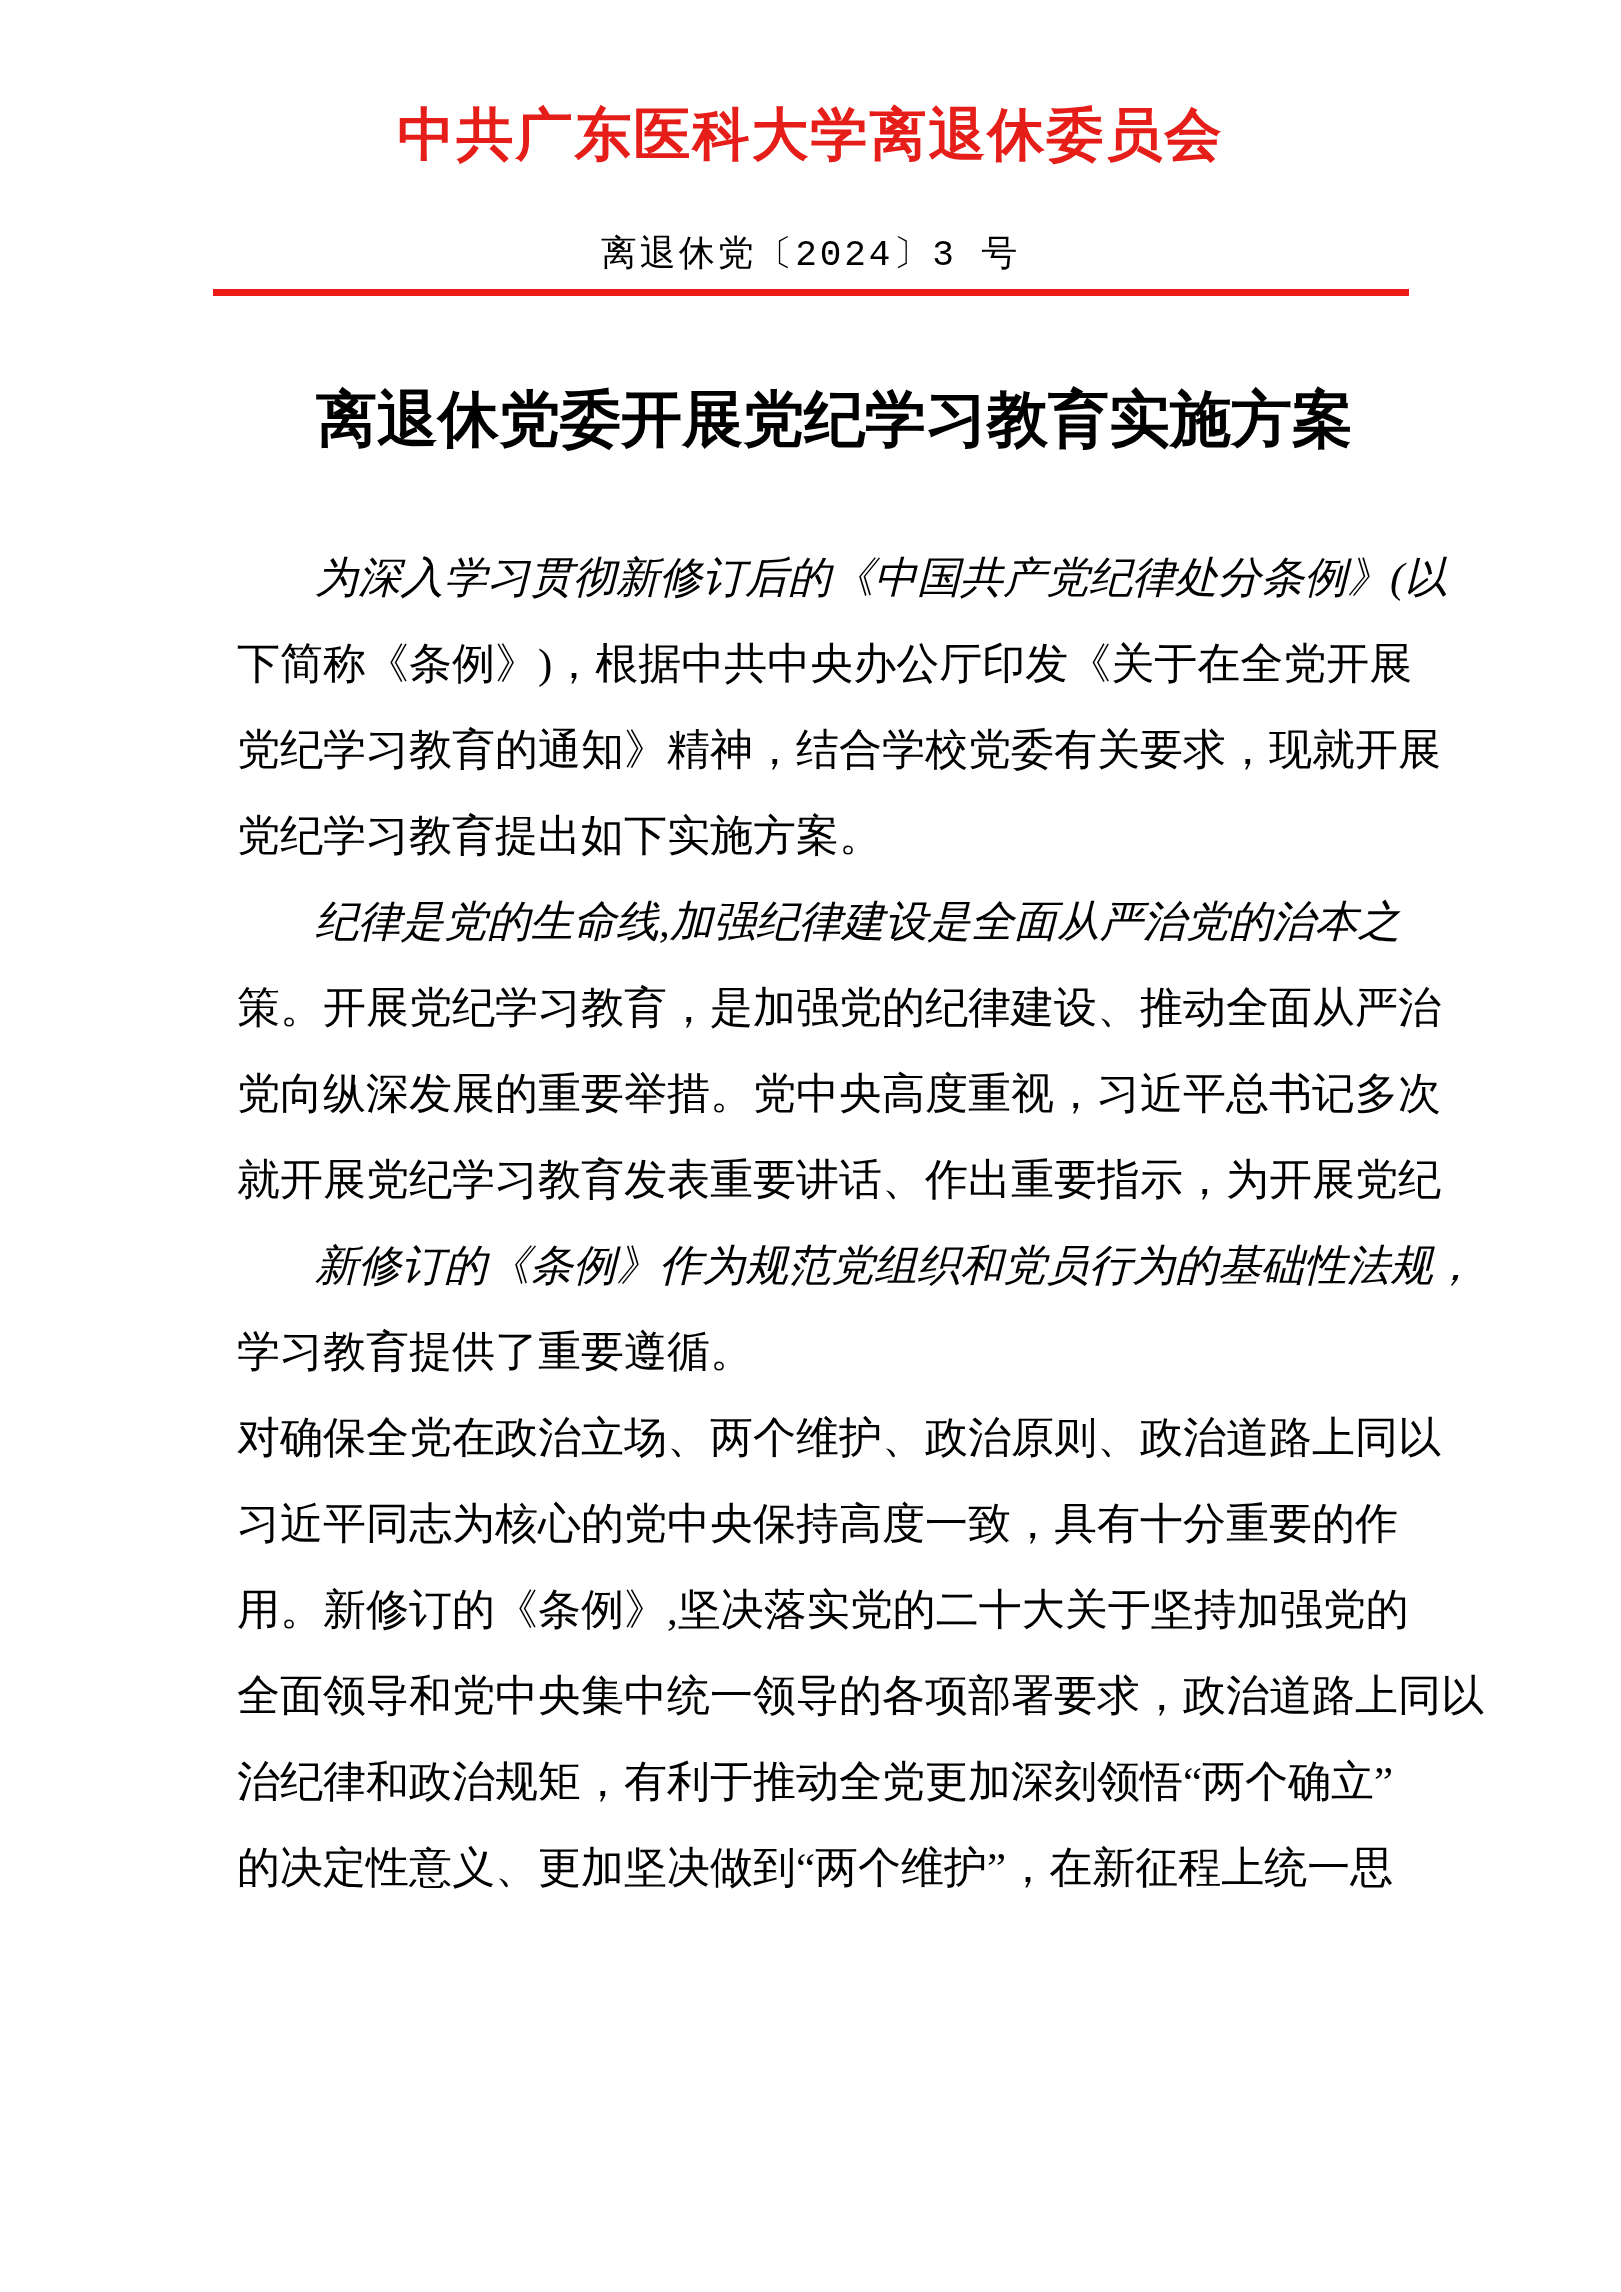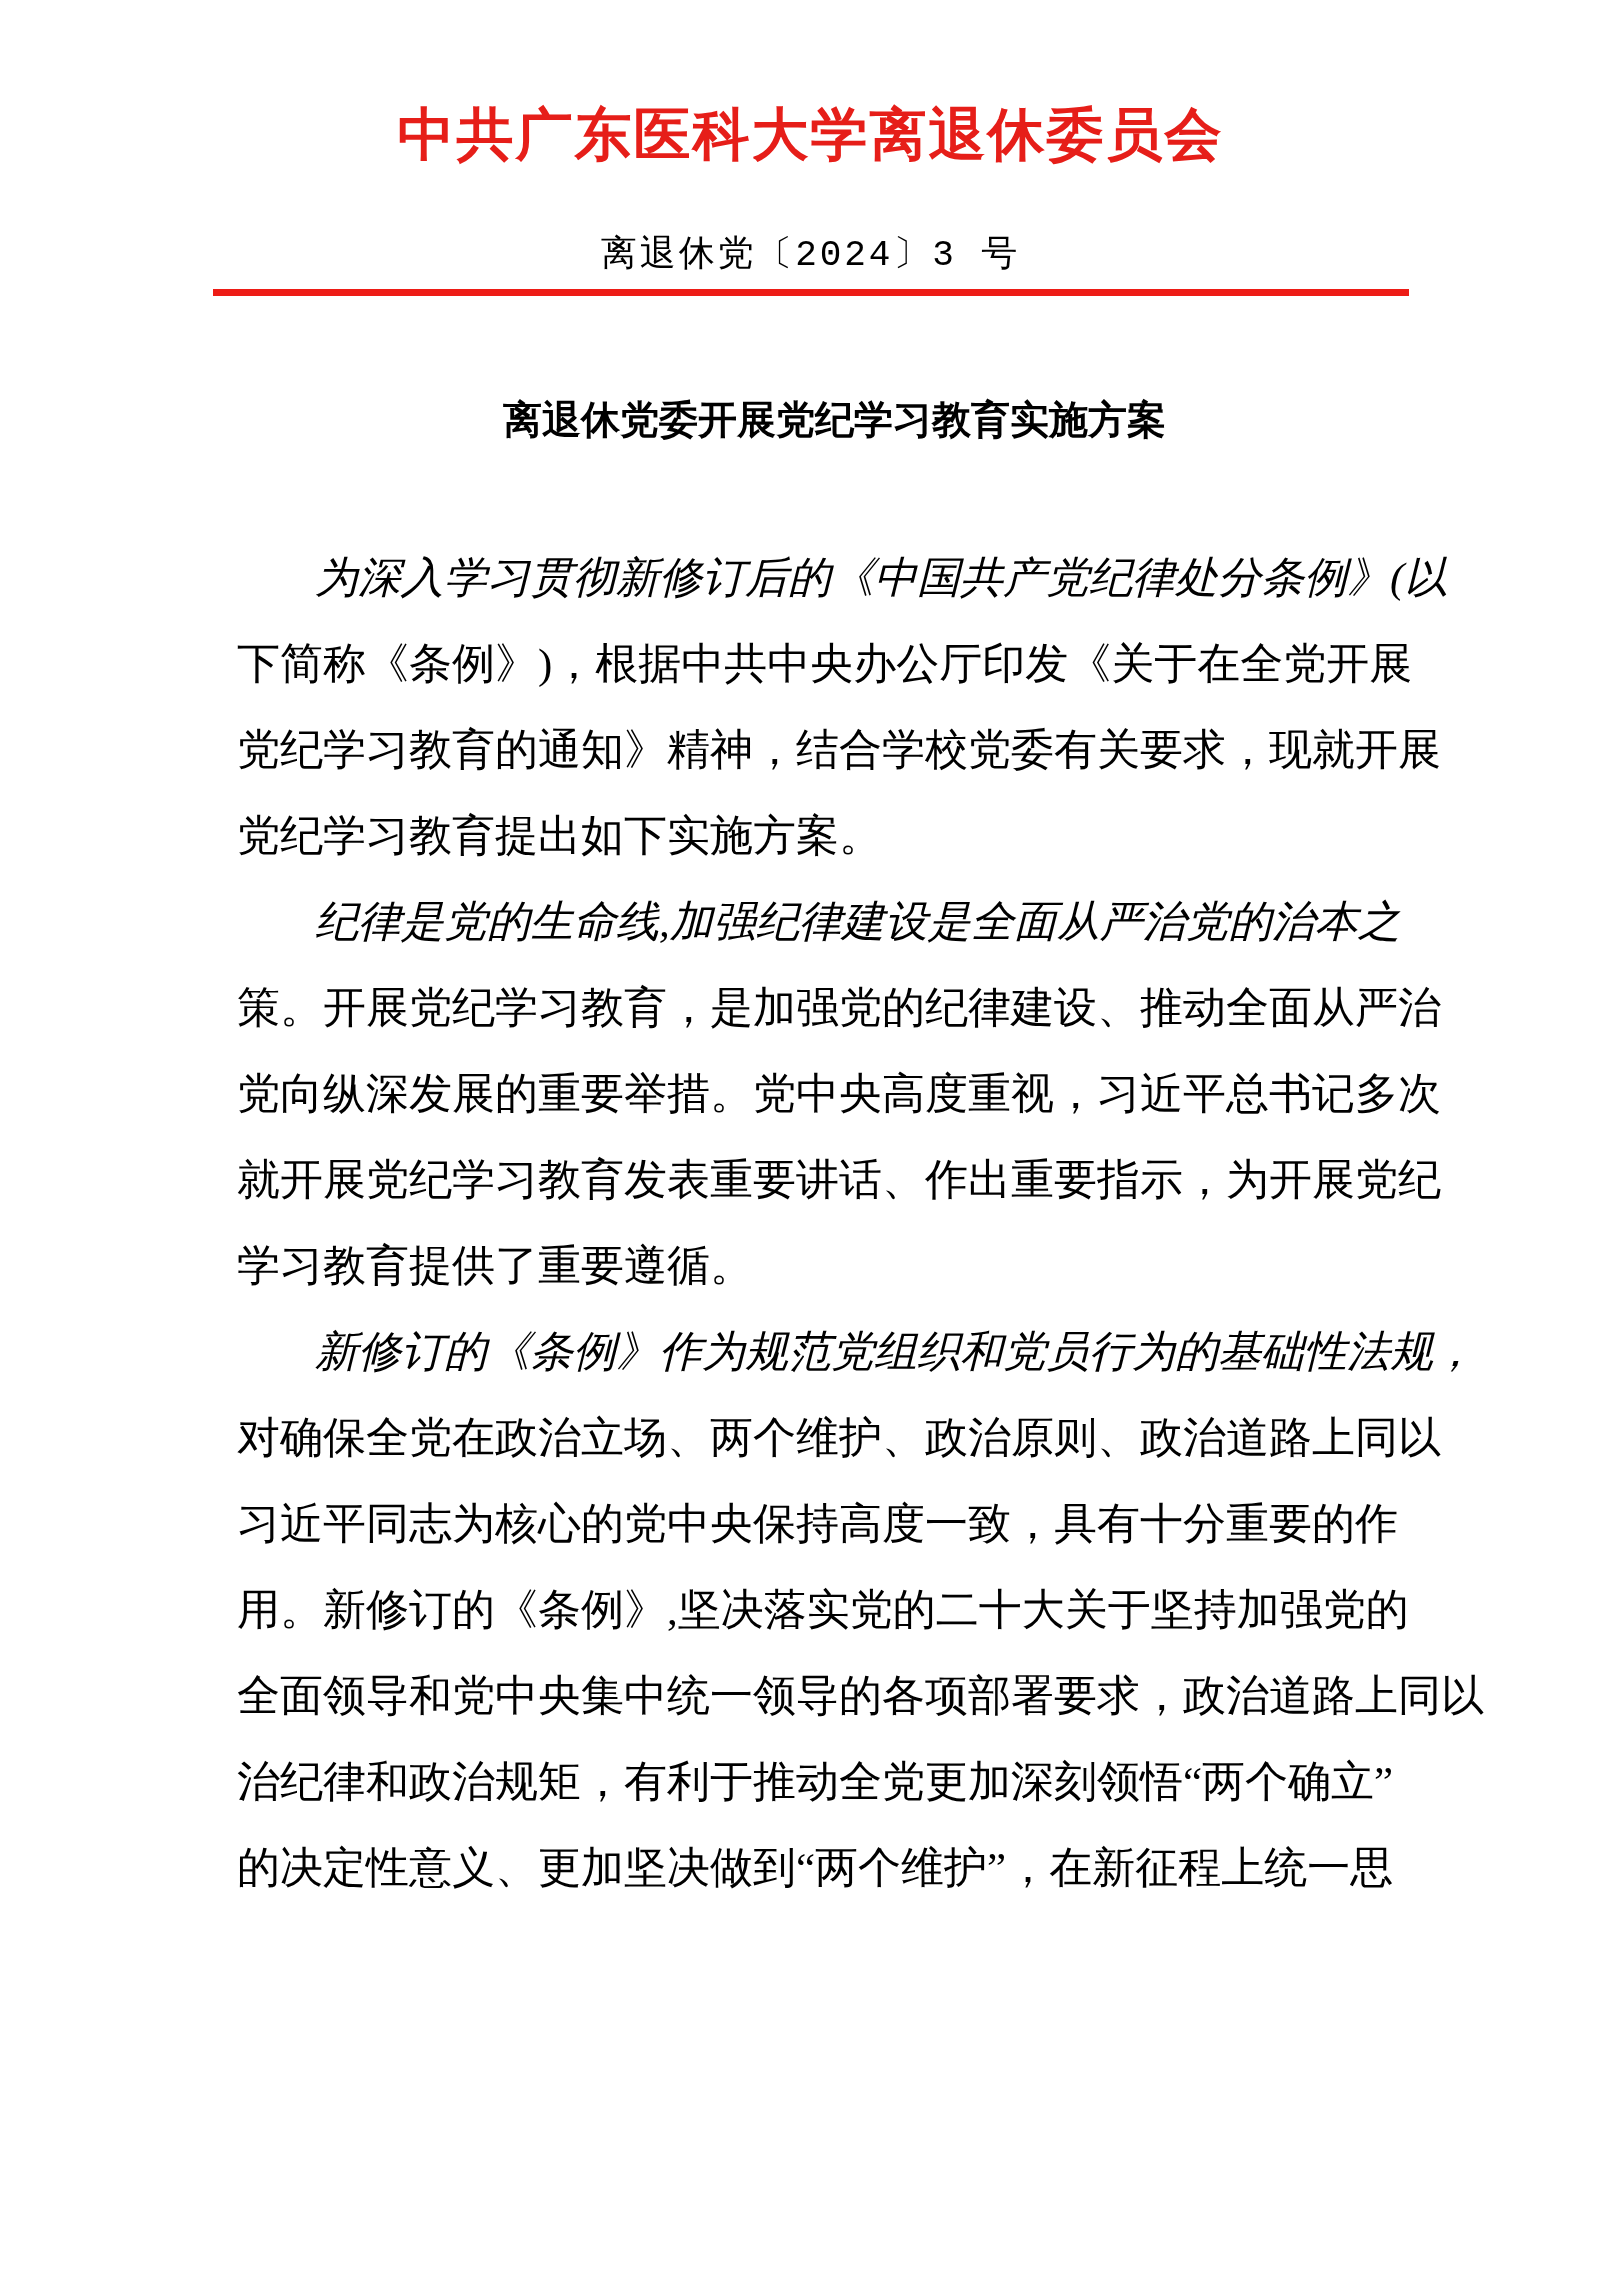--- a/index.html
+++ b/index.html
@@ -39,21 +39,21 @@
     margin: 11.8px auto 0 auto;
     width: 1196px;
     height: 6.9px;
     background: #ed1c16;
   }
   .doc-title {
     margin-top: 96px;
     text-align: center;
     font-family: "Liberation Sans", "DejaVu Sans", sans-serif;
     font-weight: bold;
-    font-size: 39px;
+    font-size: 61px;
     line-height: 55px;
     color: #000000;
     padding-left: 48px;
   }
   .body-text {
     margin: 88px auto 0 auto;
     width: 1147px;
     font-size: 43px;
     line-height: 86px;
   }
@@ -92,22 +92,22 @@
 
   <div class="body-text">
     <div class="line indent">为深入学习贯彻新修订后的《中国共产党纪律处分条例》(以</div>
     <div class="line">下简称《条例》)，根据中共中央办公厅印发《关于在全党开展</div>
     <div class="line">党纪学习教育的通知》精神，结合学校党委有关要求，现就开展</div>
     <div class="line last">党纪学习教育提出如下实施方案。</div>
     <div class="line indent">纪律是党的生命线,加强纪律建设是全面从严治党的治本之</div>
     <div class="line">策。开展党纪学习教育，是加强党的纪律建设、推动全面从严治</div>
     <div class="line">党向纵深发展的重要举措。党中央高度重视，习近平总书记多次</div>
     <div class="line">就开展党纪学习教育发表重要讲话、作出重要指示，为开展党纪</div>
+    <div class="line indent">新修订的《条例》作为规范党组织和党员行为的基础性法规，</div>
     <div class="line last">学习教育提供了重要遵循。</div>
-    <div class="line indent">新修订的《条例》作为规范党组织和党员行为的基础性法规，</div>
     <div class="line">对确保全党在政治立场、两个维护、政治原则、政治道路上同以</div>
     <div class="line">习近平同志为核心的党中央保持高度一致，具有十分重要的作</div>
     <div class="line">用。新修订的《条例》,坚决落实党的二十大关于坚持加强党的</div>
     <div class="line">全面领导和党中央集中统一领导的各项部署要求，政治道路上同以</div>
     <div class="line">治纪律和政治规矩，有利于推动全党更加深刻领悟“两个确立”</div>
     <div class="line">的决定性意义、更加坚决做到“两个维护”，在新征程上统一思</div>
   </div>
 
 </div>
 

